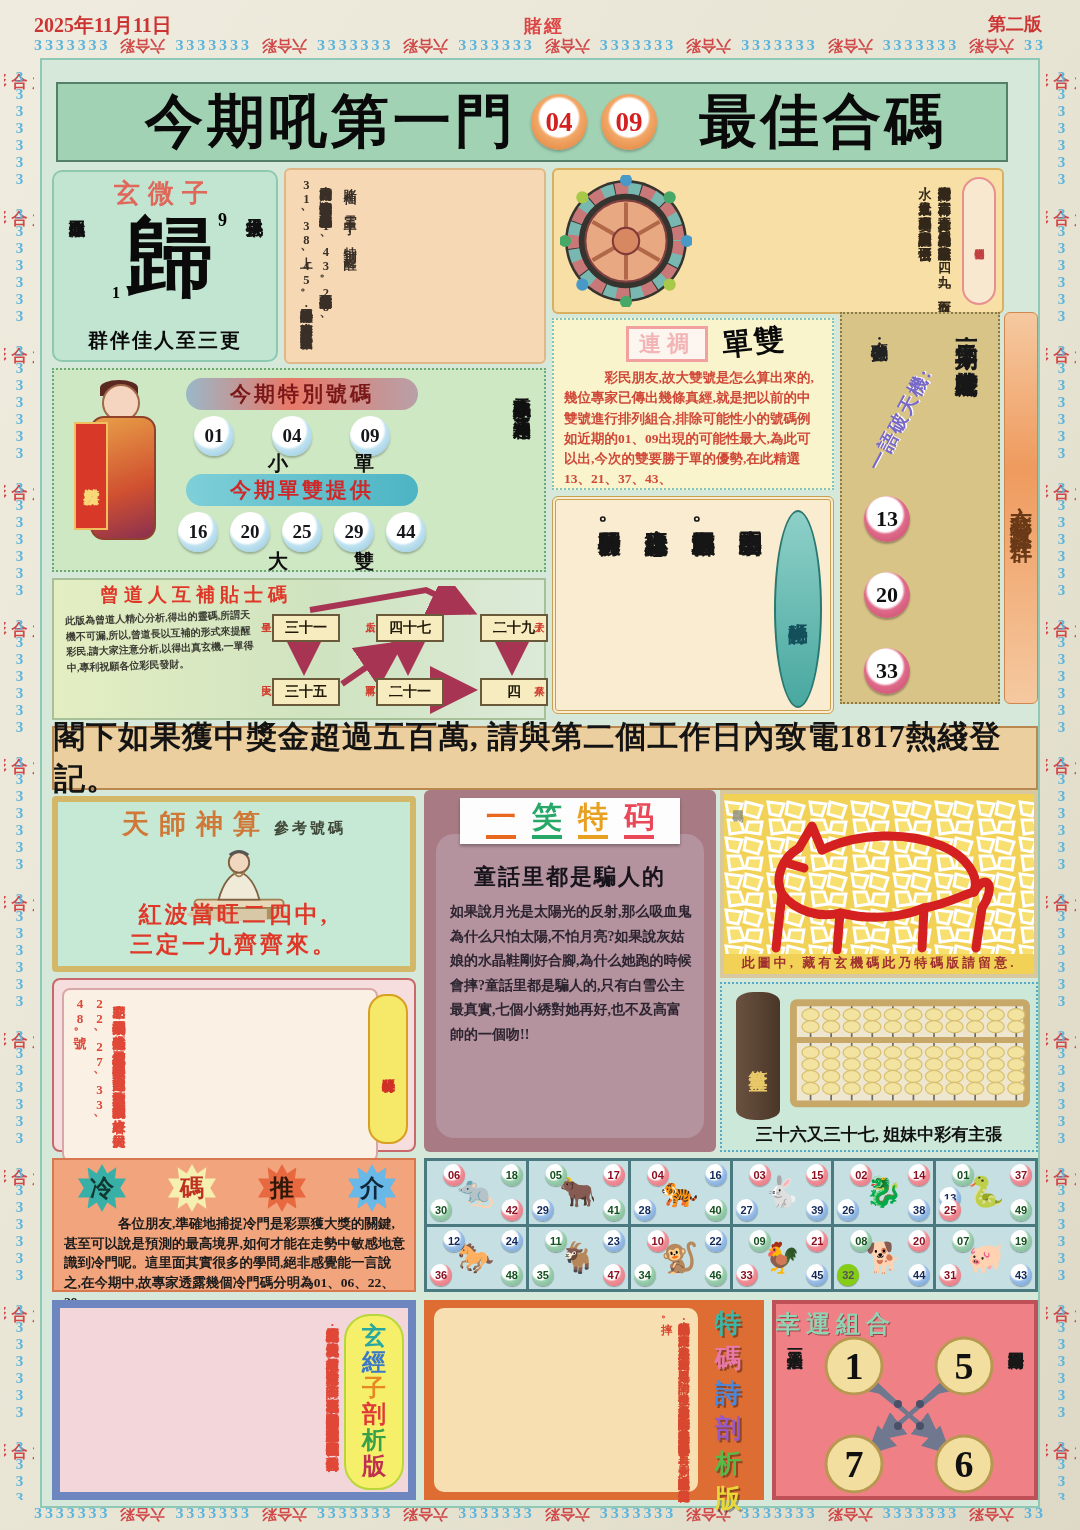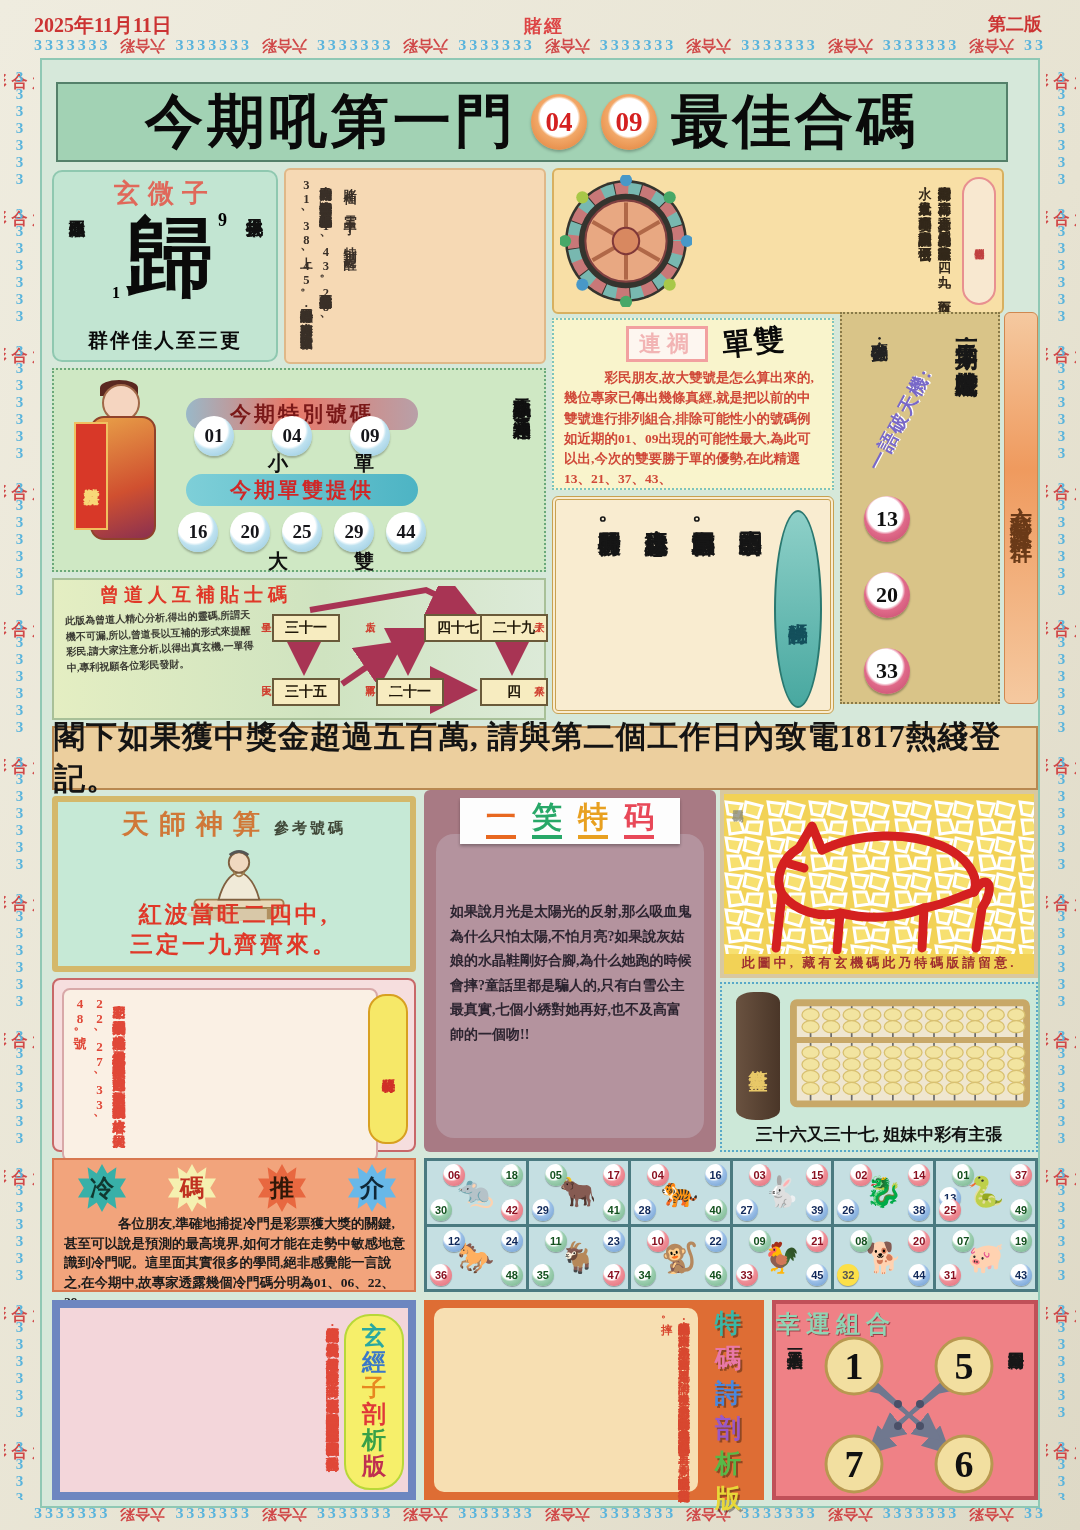--- a/index.html
+++ b/index.html
@@ -15,21 +15,21 @@
   
   .strip-h{display:flex;align-items:center;overflow:hidden;white-space:nowrap;gap:10px;}
   .strip-h .sg{color:#5ab4dc;font-size:15px;letter-spacing:3px;font-weight:bold;}
   .strip-h .sb{color:#d04848;font-size:15px;font-weight:bold;display:inline-block;transform:rotate(180deg);}
   .strip-v{display:flex;flex-direction:column;align-items:center;overflow:hidden;gap:8px;}
   .strip-v .sg{color:#5ab4dc;font-size:14px;font-weight:bold;writing-mode:vertical-rl;text-orientation:upright;letter-spacing:2px;}
   .strip-v .sb{color:#d04848;font-size:16px;font-weight:bold;writing-mode:vertical-rl;text-orientation:upright;letter-spacing:2px;}
   .main-bg{left:40px;top:58px;width:1000px;height:1450px;background:#d6e8da;border:2px solid #8fc8b4;}
   
   .title-banner{left:56px;top:82px;width:952px;height:80px;background:#a2d2b4;border:2px solid #54806a;display:flex;align-items:center;justify-content:center;gap:14px;}
-  .title-banner .t{font-size:58px;font-weight:bold;color:#0a0a0a;letter-spacing:4px;}
+  .title-banner .t{font-size:58px;font-weight:bold;color:#0a0a0a;letter-spacing:4px;margin-left:28px;}
   .ball-big{width:56px;height:56px;border-radius:50%;background:radial-gradient(circle at 50% 42%,#fff 0 44%,#f2a868 50%,#dd7a34 100%);display:inline-flex;align-items:center;justify-content:center;font-size:27px;font-weight:bold;color:#d42020;box-shadow:0 2px 3px rgba(0,0,0,.25);}
   
   .xuanweizi{left:52px;top:170px;width:226px;height:192px;background:#c2e5d2;border:2px solid #8fc8b0;border-radius:10px;}
   .xw-title{position:absolute;top:4px;left:0;width:100%;text-align:center;color:#e0685a;font-size:26px;font-weight:bold;letter-spacing:8px;}
   .xw-left{position:absolute;left:12px;top:36px;font-size:16px;font-weight:bold;color:#111;}
   .xw-right{position:absolute;right:10px;top:34px;font-size:17px;font-weight:bold;color:#111;}
   .xw-big{position:absolute;left:72px;top:42px;font-size:88px;font-weight:bold;color:#0a0a0a;line-height:1;}
   .xw-sup{position:absolute;left:164px;top:38px;font-size:18px;font-weight:bold;}
   .xw-sub{position:absolute;left:58px;top:112px;font-size:16px;font-weight:bold;}
   .xw-bottom{position:absolute;bottom:6px;left:0;width:100%;text-align:center;font-size:20px;font-weight:bold;color:#0a0a0a;letter-spacing:2px;}
@@ -59,21 +59,21 @@
   .obanner .vt{font-size:22px;font-weight:bold;color:#6a3a18;letter-spacing:5px;}
   
   .special{left:52px;top:368px;width:494px;height:204px;background:#cfe8c4;border:2px dotted #6aa87a;}
   .doll{position:absolute;left:14px;top:12px;width:104px;height:182px;}
   .doll .face{position:absolute;left:34px;top:2px;width:34px;height:34px;border-radius:50%;background:#f5d5c0;border:2px solid #a06848;}
   .doll .hair{position:absolute;left:32px;top:-2px;width:38px;height:16px;border-radius:50% 50% 0 0;background:#5a2820;}
   .doll .body{position:absolute;left:22px;top:34px;width:62px;height:120px;border-radius:14px;background:linear-gradient(160deg,#e8a048,#d05030 60%,#8a3050);border:2px solid #90422a;}
   .doll .scroll{position:absolute;left:6px;top:40px;width:30px;height:104px;background:#d83828;border:2px solid #f0c060;display:flex;align-items:center;justify-content:center;}
   .doll .scroll .vt{color:#f8d878;font-size:16px;font-weight:bold;}
   .pill{position:absolute;left:132px;width:232px;height:32px;border-radius:16px;display:flex;align-items:center;justify-content:center;font-size:21px;font-weight:bold;letter-spacing:3px;}
-  .pill1{top:8px;background:linear-gradient(90deg,#9ab8c8,#e87868 45%,#b8a0a8);color:#7a1818;margin-top:20px;}
+  .pill1{top:8px;background:linear-gradient(90deg,#9ab8c8,#e87868 45%,#b8a0a8);color:#7a1818;}
   .pill2{top:104px;background:linear-gradient(90deg,#7ecfd8,#4db4c4);color:#d02828;}
   .srow{position:absolute;display:flex;gap:38px;}
   .srow1{left:140px;top:46px;}
   .srow2{left:124px;top:142px;gap:12px;}
   .ball-sp{width:40px;height:40px;border-radius:50%;background:radial-gradient(circle at 42% 36%,#fff 0 48%,#bfe2f0 56%,#8fc4dc 100%);display:flex;align-items:center;justify-content:center;font-size:19px;font-weight:bold;color:#15151a;box-shadow:0 2px 2px rgba(0,0,0,.25);}
   .slab{position:absolute;font-size:20px;font-weight:bold;color:#101010;}
   .sp-note{position:absolute;right:10px;top:16px;height:176px;font-size:18px;font-weight:bold;color:#101010;line-height:1.4;}
   
   .poem{left:552px;top:496px;width:282px;height:218px;background:#f9ecd0;border:4px double #c8a050;border-radius:6px;}
   .poem-oval{position:absolute;right:8px;top:10px;width:44px;height:194px;background:linear-gradient(180deg,#8ed0c8,#48a8a0);border:2px solid #2a7870;border-radius:50%;display:flex;align-items:center;justify-content:center;}
@@ -134,21 +134,21 @@
   .cold-body{position:absolute;left:10px;top:54px;width:344px;font-size:13.5px;font-weight:bold;color:#1c1c1c;line-height:1.45;text-indent:4em;}
   
   .zgrid{left:424px;top:1158px;width:614px;height:134px;display:grid;grid-template-columns:repeat(6,1fr);grid-template-rows:1fr 1fr;gap:3px;background:#4a7a80;border:3px solid #4a7a80;}
   .zcell{position:relative;background:#c5dfe2;display:flex;align-items:center;justify-content:center;}
   .zemoji{font-size:30px;line-height:1;}
   .znum{position:absolute;width:22px;height:22px;border-radius:50%;display:flex;align-items:center;justify-content:center;font-size:11px;font-weight:bold;font-family:"Liberation Sans",sans-serif;box-shadow:0 1px 1px rgba(0,0,0,.3);}
   .p-tl{left:16px;top:3px;}.p-tr{right:3px;top:3px;}.p-bl{left:3px;bottom:3px;}.p-br{right:3px;bottom:3px;}.p-ml{left:3px;top:26px;}
   .c-red{background:radial-gradient(circle at 40% 35%,#fff 0 40%,#f09098 50%,#e06a78);color:#8a1020;}
   .c-green{background:radial-gradient(circle at 40% 35%,#fff 0 40%,#9ccfb0 50%,#72b088);color:#14501e;}
   .c-blue{background:radial-gradient(circle at 40% 35%,#fff 0 40%,#9cc0e8 50%,#6898cc);color:#10285a;}
-  .c-plain{background:#fde047;color:#555;text-align:center;}
+  .c-plain{background:#84cc16;color:#555;text-align:center;}
   
   .xuanjing{left:52px;top:1300px;width:364px;height:200px;background:#f3d6da;border:8px solid #6d86c0;}
   .xj-body{position:absolute;left:10px;top:10px;width:272px;height:168px;font-size:13px;font-weight:bold;color:#e04838;line-height:1.5;}
   .xj-label{position:absolute;right:4px;top:6px;width:56px;height:172px;background:#f6ef6a;border:2px solid #b8d838;border-radius:26px;display:flex;flex-direction:column;align-items:center;justify-content:center;}
   .xj-label span{font-size:24px;font-weight:bold;line-height:1.08;}
   .temashi{left:424px;top:1300px;width:340px;height:200px;background:#de6d34;}
   .tm-body{position:absolute;left:10px;top:8px;width:252px;height:172px;background:#f7dfb2;border-radius:10px;padding:6px;font-size:11.5px;font-weight:bold;color:#d84830;line-height:1.5;}
   .tm-label{position:absolute;right:6px;top:6px;width:60px;height:186px;display:flex;flex-direction:column;align-items:center;justify-content:space-around;}
   .tm-label span{font-size:26px;font-weight:bold;text-shadow:2px 2px 0 rgba(0,0,0,.35);}
   .lucky{left:772px;top:1300px;width:266px;height:200px;background:#ef8186;border:4px solid #c05058;}
@@ -375,21 +375,21 @@
       <g stroke="#a83454" stroke-width="6" fill="none">
         <polyline points="52,24 168,4 214,26" marker-end="url(#ah)"></polyline>
         <line x1="46" y1="54" x2="46" y2="84" marker-end="url(#ah)"></line>
         <line x1="84" y1="98" x2="142" y2="58" marker-end="url(#ah)"></line>
         <line x1="150" y1="54" x2="150" y2="84" marker-end="url(#ah)"></line>
         <line x1="186" y1="104" x2="214" y2="104" marker-end="url(#ah)"></line>
         <line x1="254" y1="54" x2="254" y2="84" marker-end="url(#ah)"></line>
       </g>
     </svg>
     <div class="fnode" style="left:14px;top:28px;">三十一</div>
-    <div class="fnode" style="left:118px;top:28px;margin-left:48px;">四十七</div>
+    <div class="fnode" style="left:118px;top:28px;">四十七</div>
     <div class="fnode" style="left:222px;top:28px;">二十九</div>
     <div class="fnode" style="left:14px;top:92px;">三十五</div>
     <div class="fnode" style="left:118px;top:92px;">二十一</div>
     <div class="fnode" style="left:222px;top:92px;">四</div>
     <span class="ftag" style="left:1px;top:28px;">皇子</span>
     <span class="ftag" style="left:105px;top:28px;">太后</span>
     <span class="ftag" style="left:274px;top:28px;">太子</span>
     <span class="ftag" style="left:1px;top:92px;">大臣</span>
     <span class="ftag" style="left:105px;top:92px;">將軍</span>
     <span class="ftag" style="left:274px;top:92px;">兵卒</span>
@@ -431,20 +431,21 @@
 </div>
 
 <div class="box yixiao">
   <div class="yx-inner"></div>
   <div class="yx-plate">
     <span class="ch yx-c0">一</span>
     <span class="ch yx-c1">笑</span>
     <span class="ch yx-c2">特</span>
     <span class="ch yx-c3">码</span>
   </div>
+  <div class="yx-head">童話里都是騙人的</div>
   <div class="yx-body">如果說月光是太陽光的反射,那么吸血鬼為什么只怕太陽,不怕月亮?如果說灰姑娘的水晶鞋剛好合腳,為什么她跑的時候會摔?童話里都是騙人的,只有白雪公主最真實,七個小綉對她再好,也不及高富帥的一個吻!!</div>
 </div>
 
 <div class="box horsebox">
   <svg width="310" height="154" viewBox="0 0 310 154" style="position:absolute;left:0;top:6px;">
     <defs>
       <pattern id="mos" width="42" height="36" patternUnits="userSpaceOnUse">
         <rect fill="#f2d256" width="42" height="36"></rect>
         <g fill="#f7e070" stroke="#fff" stroke-width="3">
           <polygon points="2,2 18,4 14,16 4,14"></polygon>

